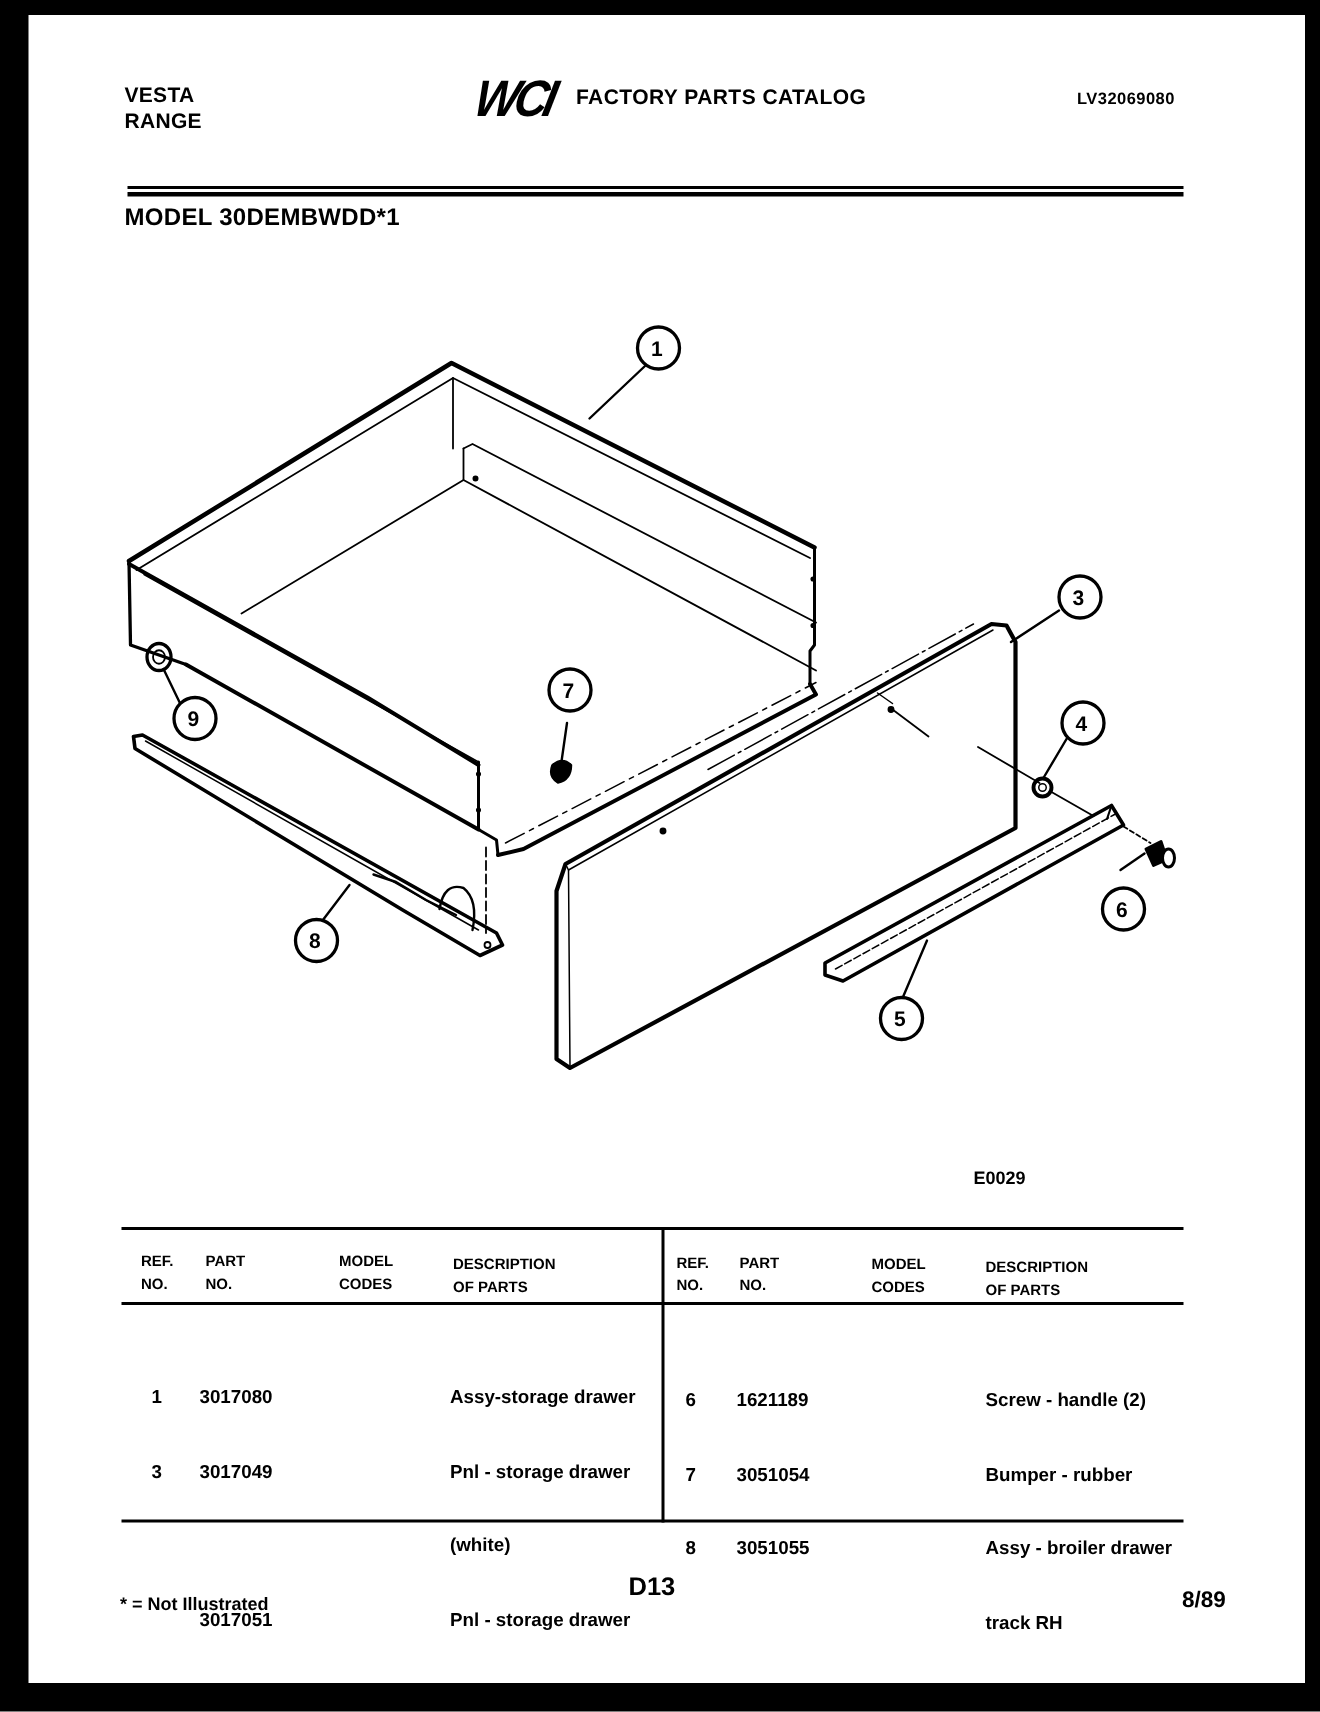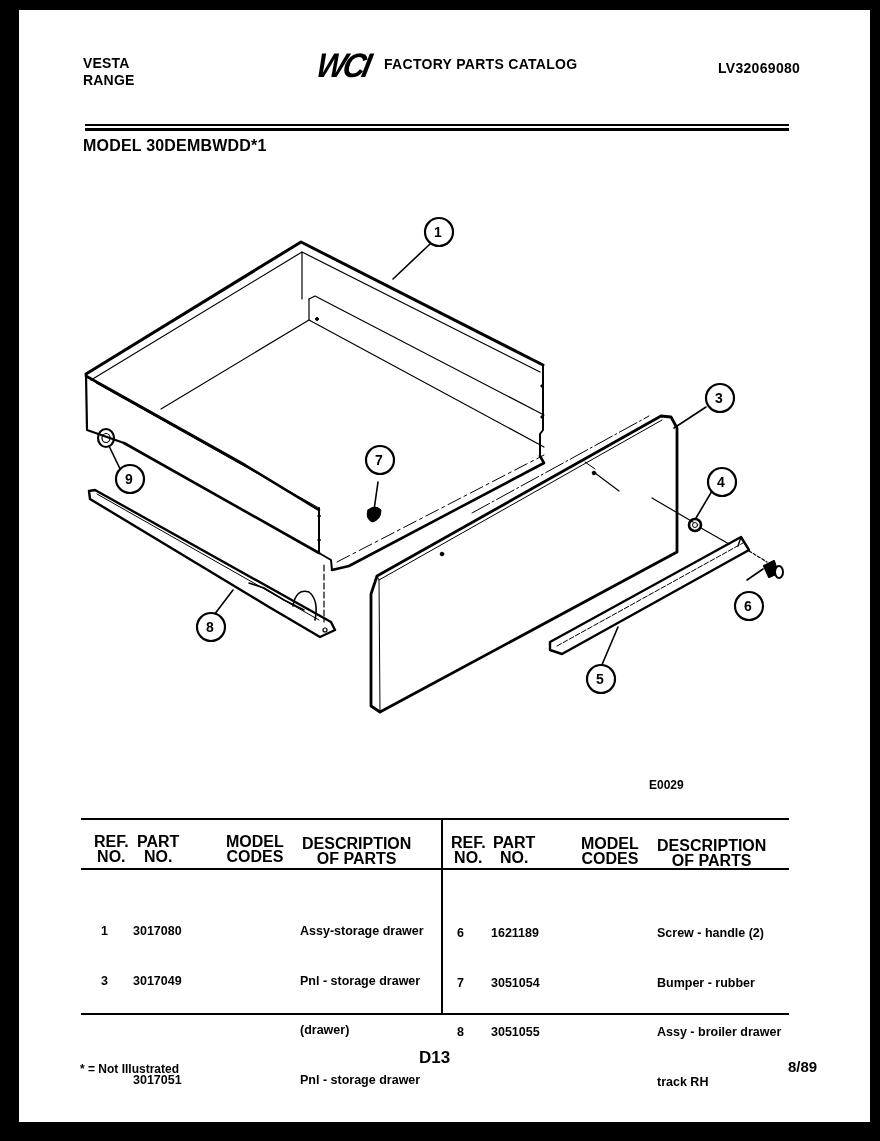--- a/index.html
+++ b/index.html
@@ -7,33 +7,33 @@
       width: 880px; height: 1141px; background: #000; position: relative; overflow: hidden;
       font-family: "Liberation Sans", "DejaVu Sans", sans-serif; color: #000;
     }
     .page {
       position: absolute; left: 19px; top: 10px; width: 851px; height: 1112px; background: #fff;
     }
     .abs { position: absolute; }
     .hdr-left { left: 64px; top: 45px; font-size: 14px; font-weight: 900; line-height: 17px; letter-spacing: 0.2px; }
     .logo { left: 298px; top: 38px; font-size: 31px; font-weight: 900; font-style: italic; letter-spacing: -3px; transform: skewX(-12deg) scaleY(1.1); }
     .catalog-title { left: 365px; top: 46px; font-size: 14px; font-weight: 900; letter-spacing: 0.3px; }
-    .catalog-id { left: 678px; top: 50px; font-size: 14px; font-weight: 900; letter-spacing: 0.3px; padding-left: 21px; }
+    .catalog-id { left: 678px; top: 50px; font-size: 11px; font-weight: 900; letter-spacing: 0.3px; padding-left: 21px; }
     .rule1 { left: 66px; top: 114px; width: 704px; height: 2px; background: #000; }
     .rule2 { left: 66px; top: 118px; width: 704px; height: 3px; background: #000; }
     .model { left: 64px; top: 127px; font-size: 16px; font-weight: 900; letter-spacing: 0.2px; }
     .diagram { left: 0; top: 0; width: 851px; height: 800px; }
     .diagram-code { left: 630px; top: 768px; font-size: 12px; font-weight: 700; }
 
     .table { left: 62px; top: 800px; width: 708px; height: 214px; }
     .tline-top { left: 0; top: 8px; width: 708px; height: 2px; background: #000; }
     .tline-hdr { left: 0; top: 58px; width: 708px; height: 2px; background: #000; }
     .tline-bot { left: 0; top: 203px; width: 708px; height: 2px; background: #000; }
     .tdiv { left: 360px; top: 8px; width: 2px; height: 197px; background: #000; }
-    .th { font-size: 16px; font-weight: 900; line-height: 15px; text-align: center; }
+    .th { font-size: 10px; font-weight: 900; line-height: 15px; }
     .td { font-size: 12.5px; font-weight: 700; line-height: 16.5px; white-space: pre; }
     .foot-note { left: 61px; top: 1052px; font-size: 12px; font-weight: 900; }
     .page-no { left: 400px; top: 1038px; font-size: 17px; font-weight: 900; }
     .date { left: 769px; top: 1048px; font-size: 15px; font-weight: 900; }
 
     .callout circle { fill: #fff; stroke: #000; stroke-width: 2.2; }
     .callout text { font-family: "Liberation Sans", sans-serif; font-weight: 900; font-size: 14px; }
   </style>
 </head>
 <body>
@@ -233,21 +233,21 @@
       <div>3017049</div>
       <div>&nbsp;</div>
       <div>3017051</div>
       <div>&nbsp;</div>
       
       
     </div>
     <div class="abs td" style="left:219px; top:80px;">
       <div>Assy-storage drawer</div>
       <div>Pnl - storage drawer</div>
-      <div>(drawer)</div>
+      <div>(white)</div>
       <div>Pnl - storage drawer</div>
       <div>(almd)</div>
       
       
     </div>
 
     <div class="abs td" style="left:376px; top:82px;">
       <div>6</div>
       <div>7</div>
       <div>8</div>

